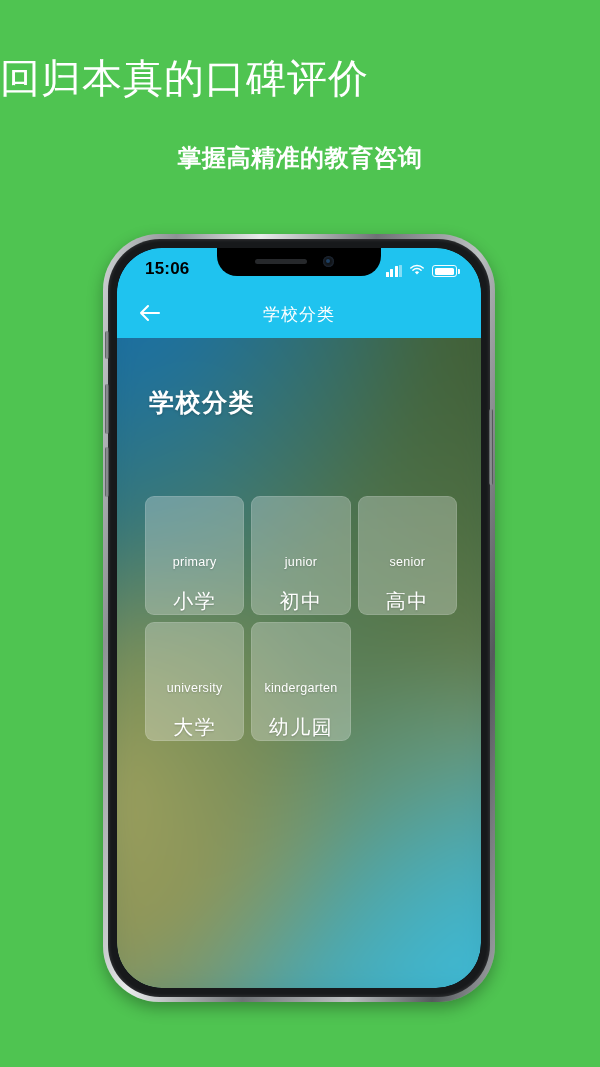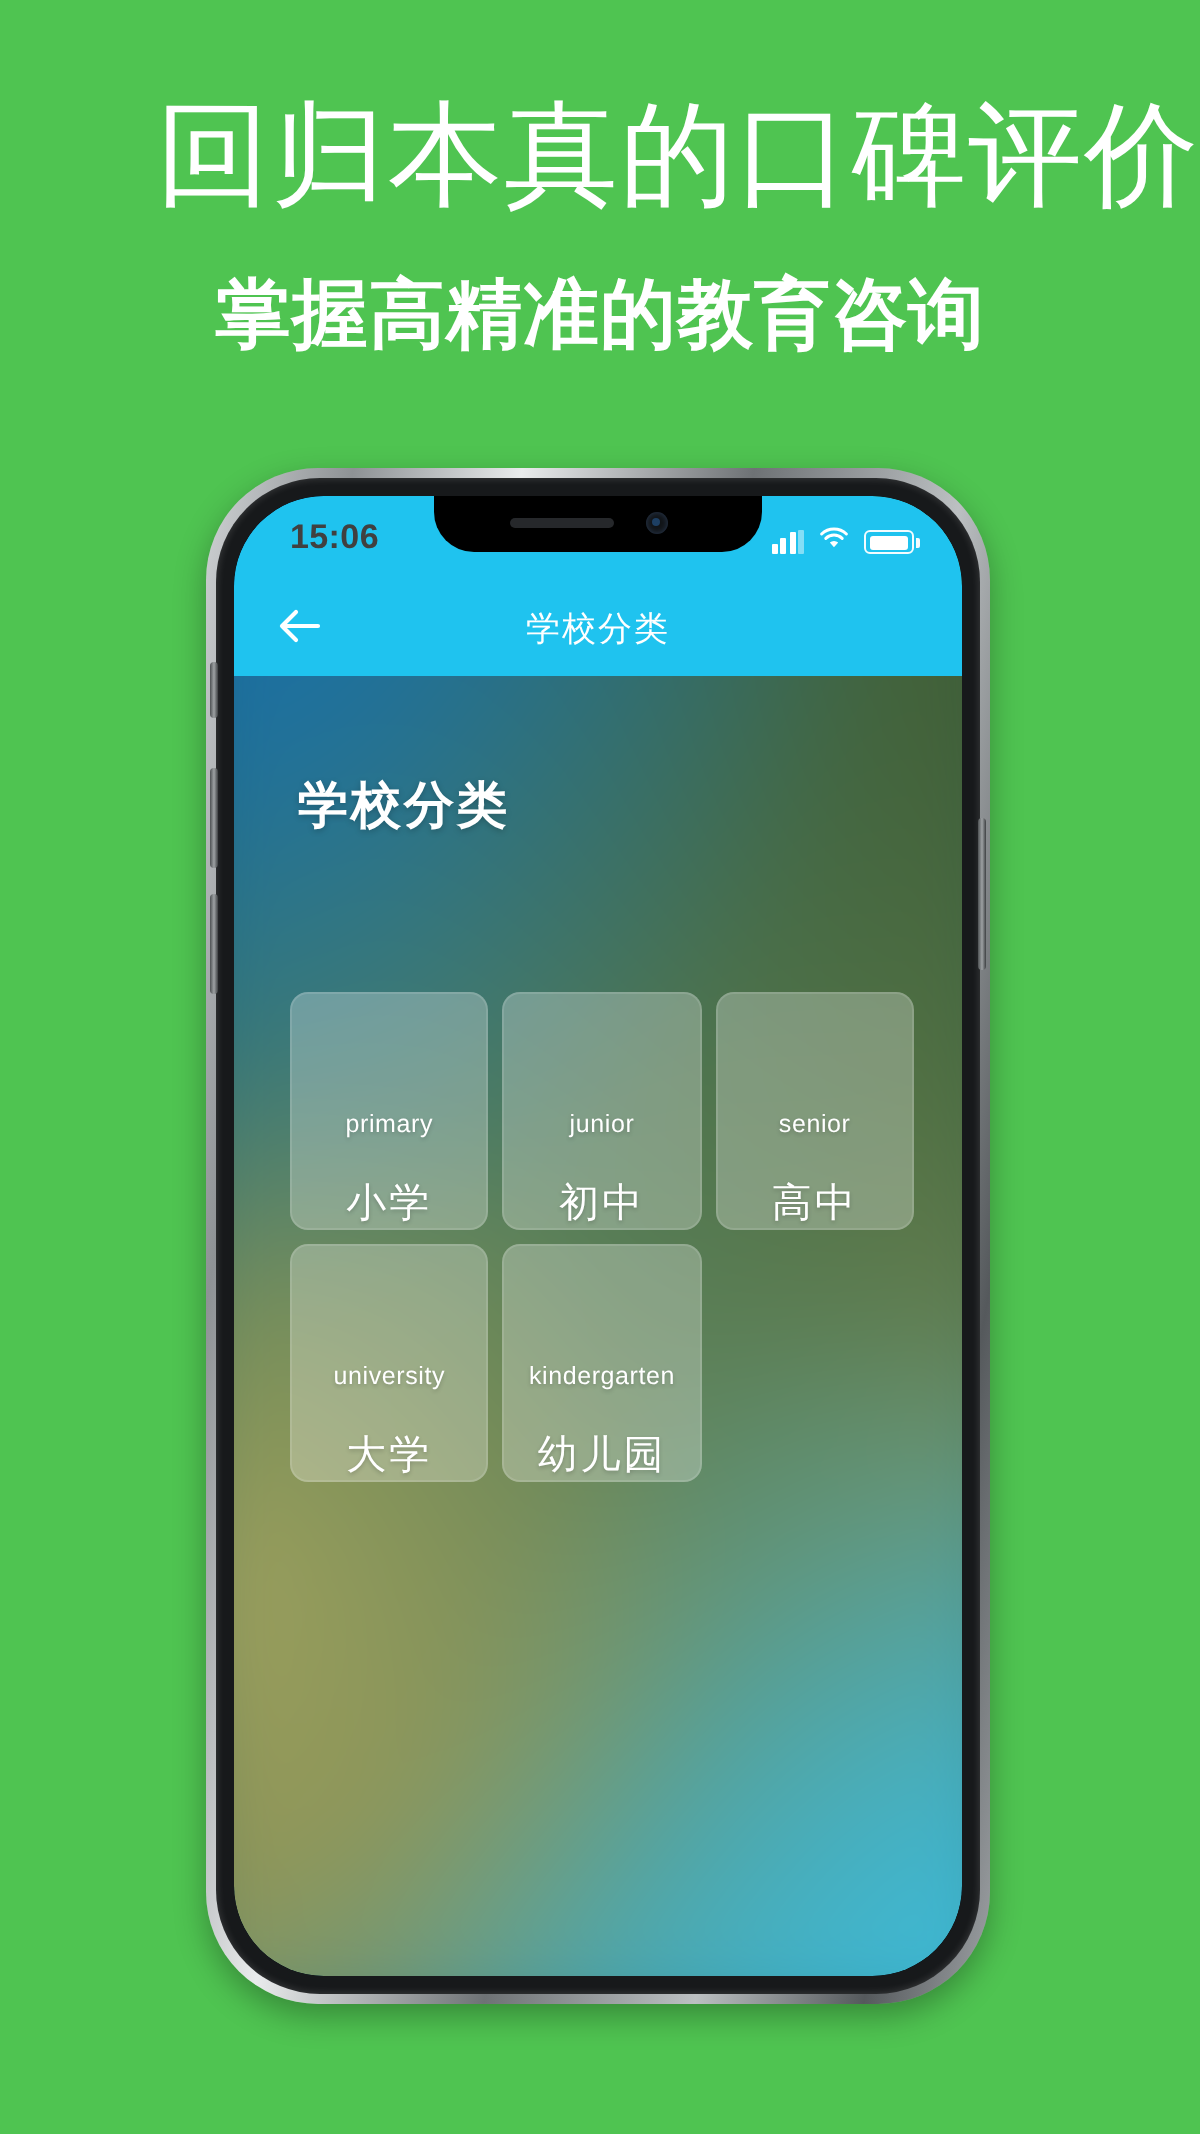--- a/index.html
+++ b/index.html
@@ -19,36 +19,36 @@
     overflow: hidden;
     background: #4fc451;
   }
 
   
   .headline {
     position: absolute;
     top: 47px;
     left: 0;
     width: 600px;
-    text-align: right;
-    color: #ffffff;
-    font-size: 57px;
+    text-align: left;
+    color: #ffffff;
+    font-size: 40px;
     line-height: 62px;
     font-weight: 400;
     letter-spacing: 1px;
     white-space: nowrap;
   }
   .subhead {
     position: absolute;
     top: 138px;
     left: 0;
     width: 600px;
     text-align: center;
     color: #ffffff;
-    font-size: 38px;
+    font-size: 24px;
     line-height: 40px;
     font-weight: 700;
     letter-spacing: 0.5px;
     white-space: nowrap;
   }
 
   
   .phone {
     position: absolute;
     left: 103px;
@@ -130,21 +130,21 @@
     left: 0; top: 0;
     width: 100%;
     height: 44px;
     background: #1fc3ef;
     z-index: 4;
   }
   .status-time {
     position: absolute;
     left: 28px;
     top: 11px;
-    color: #404040;
+    color: #000000;
     font-size: 17px;
     font-weight: 700;
     letter-spacing: 0.2px;
   }
   .status-icons {
     position: absolute;
     right: 24px;
     top: 14px;
     display: flex;
     align-items: center;

